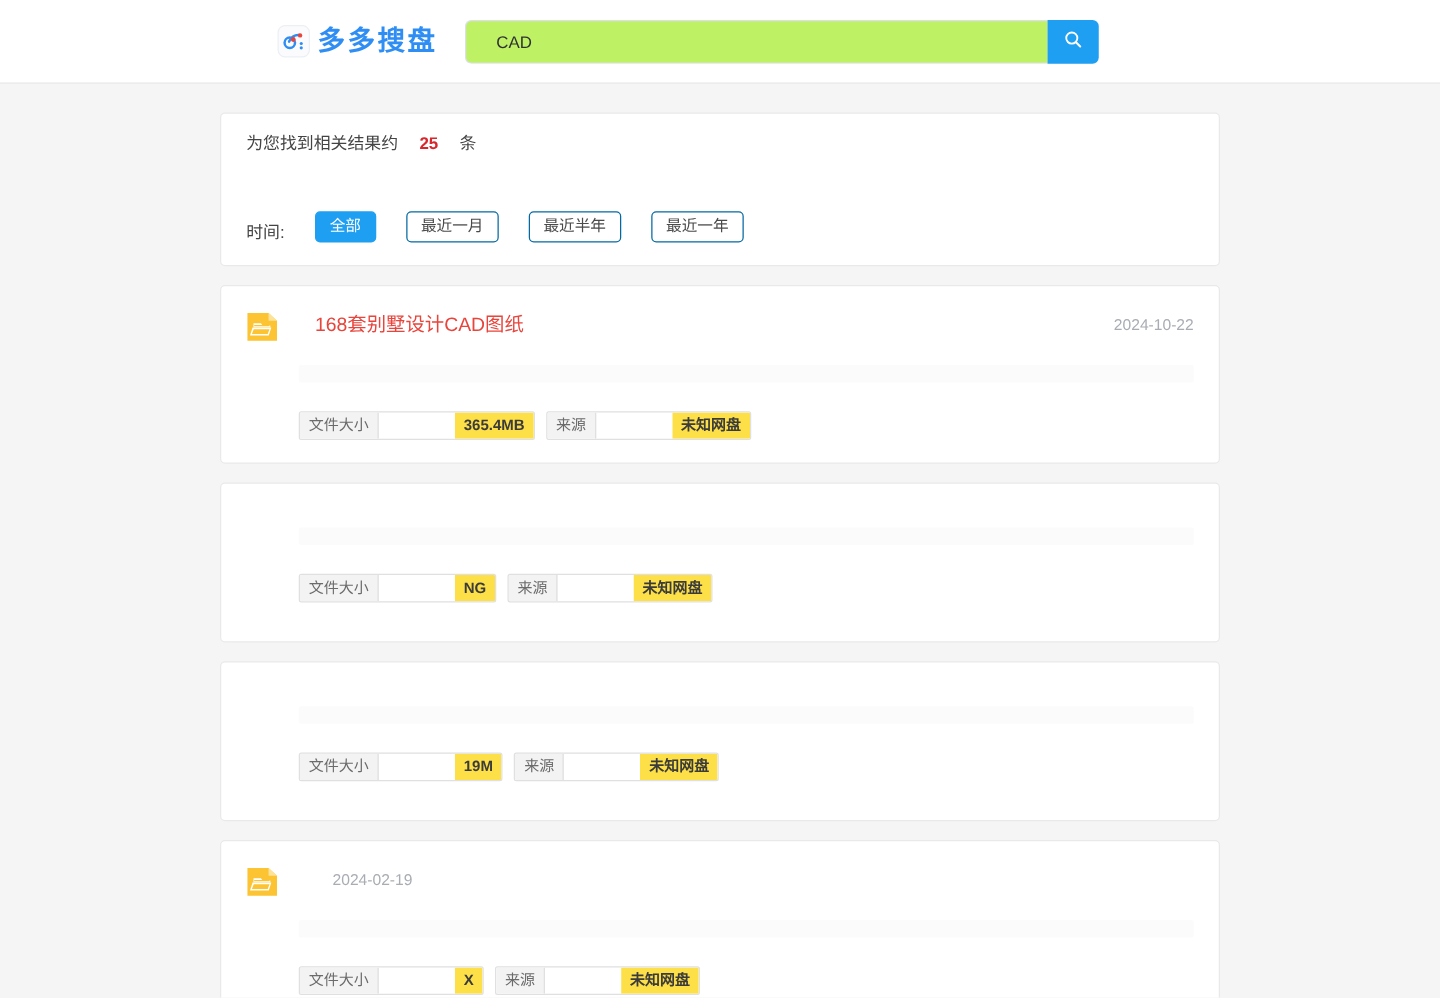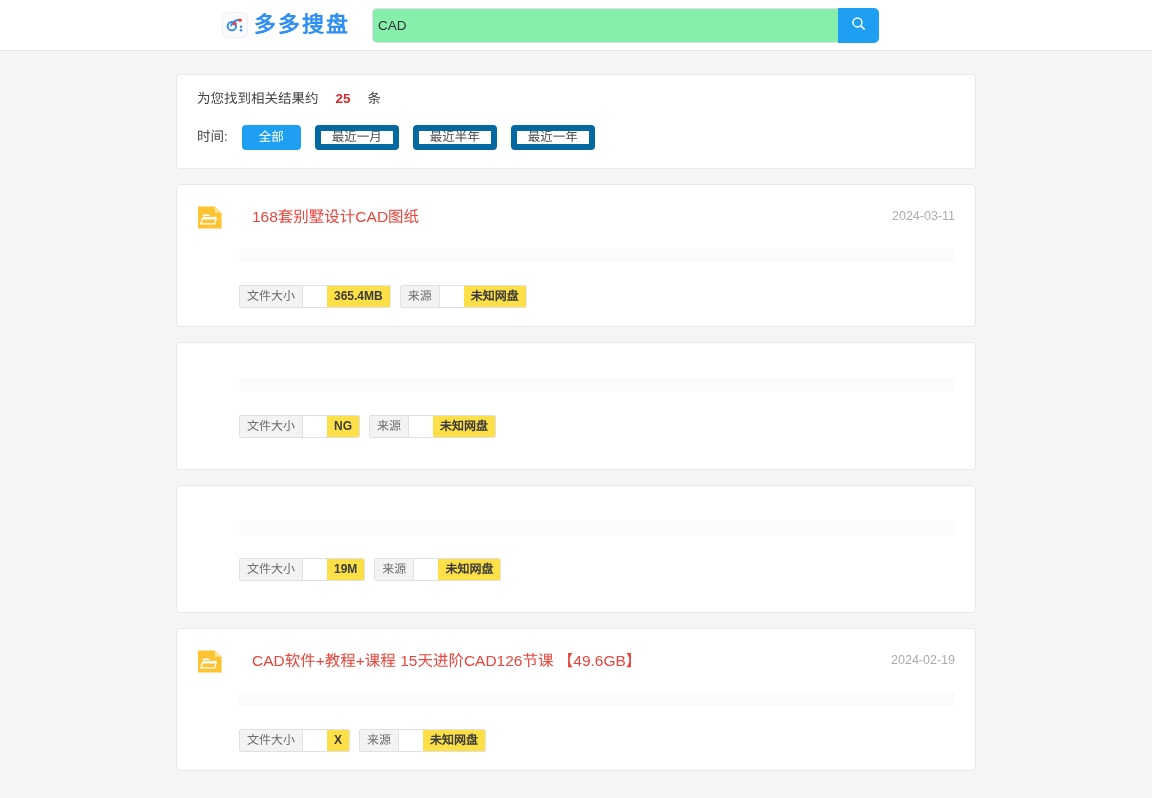--- a/index.html
+++ b/index.html
@@ -11,21 +11,21 @@
     height: 798px;
     overflow: hidden;
     background: #f5f5f5;
     font-family: "Liberation Sans", "DejaVu Sans", sans-serif;
     -webkit-font-smoothing: antialiased;
   }
 
   
   .header {
     position: relative;
-    height: 51px;
+    height: 67px;
     background: #ffffff;
     border-bottom: 1px solid #e6e6e6;
     display: flex;
     align-items: center;
   }
   .header-inner {
     display: flex;
     align-items: center;
     margin-left: 222px;
   }
@@ -59,25 +59,25 @@
     display: flex;
     align-items: stretch;
     height: 35px;
   }
   .search-input {
     width: 466px;
     height: 35px;
     border: 1px solid #dcdfe6;
     border-right: none;
     border-radius: 5px 0 0 5px;
-    padding: 0 5px;
+    padding: 0 24px;
     font-size: 13.5px;
     color: #303133;
     outline: none;
-    background: #86efac;
+    background: #bef264;
     font-family: "Liberation Sans", "DejaVu Sans", sans-serif;
   }
   .search-input::placeholder { color: #c0c4cc; }
   .search-btn {
     width: 41px;
     height: 35px;
     border: none;
     border-radius: 0 5px 5px 0;
     background: #1e9ff2;
     color: #ffffff;
@@ -115,44 +115,45 @@
     margin-bottom: 19px;
     white-space: nowrap;
   }
   .result-count .num {
     color: #d8262c;
     font-weight: 700;
     padding: 0 17px;
   }
   .filter-row {
     display: flex;
-    align-items: flex-start;
-    gap: 14px;
+    align-items: flex-end;
+    gap: 24px;
   }
   .filter-label {
     font-size: 13.5px;
     color: #444;
     white-space: nowrap;
     margin-right: 0;
   }
   .chip {
     min-width: 40px;
     height: 25px;
     padding: 0 11px;
     display: inline-flex;
     align-items: center;
     justify-content: center;
     font-size: 12.5px;
     color: #4a4a4a;
     background: #ffffff;
-    border: 6px solid #0369a1;
+    border: 1px solid #0369a1;
     border-radius: 4px;
     cursor: pointer;
     white-space: nowrap;
     line-height: 1;
+    margin-top: 28px;
   }
   .chip.active {
     background: #1e9ff2;
     border-color: #1e9ff2;
     color: #ffffff;
     font-weight: 400;
   }
 
   
   .result-card {
@@ -205,20 +206,21 @@
   }
   .tag {
     display: inline-flex;
     align-items: stretch;
     height: 23px;
     border: 1px solid #e0e0e0;
     border-radius: 2px;
     overflow: hidden;
     font-size: 12px;
     line-height: 21px;
+    gap: 37px;
   }
   .tag-key {
     background: #f3f3f3;
     color: #6b6b6b;
     padding: 0 7px;
     border-right: 1px solid #e0e0e0;
     white-space: nowrap;
   }
   .tag-val {
     background: #fde047;
@@ -286,21 +288,21 @@
           <svg width="27" height="27" viewBox="0 0 28 28" aria-hidden="true">
             <path d="M1 2.5 h17.5 L25.5 9 v16.5 h-24.5 z" fill="#fcc332"></path>
             <path d="M18.5 2.5 L25.5 9 h-7 z" fill="#fde39a"></path>
             <path d="M6 11 h6.2 l1.4 1.8 h6.4 v1.6 h-14 z" fill="#ffffff"></path>
             <path d="M5.2 14.6 h15.6 l-2.1 6.6 h-15.6 z" fill="#ffffff"></path>
             <path d="M6.6 12.4 h12.6 v1.0 h-12.6 z" fill="#fcc332"></path>
             <path d="M6.2 16.0 h13.1 l-1.5 4.0 h-13.1 z" fill="#fcc332"></path>
           </svg>
         </span>
         <div class="result-title">168套别墅设计CAD图纸</div>
-        <div class="result-date">2024-03-11</div>
+        <div class="result-date">2024-10-22</div>
       </div>
       <div class="result-desc"></div>
       <div class="tag-row">
         <span class="tag">
           <span class="tag-key">文件大小</span>
           <span class="tag-val">365.4MB</span>
         </span>
         <span class="tag">
           <span class="tag-key">来源</span>
           <span class="tag-val">未知网盘</span>
@@ -341,21 +343,20 @@
         <span class="folder-icon">
           <svg width="27" height="27" viewBox="0 0 28 28" aria-hidden="true">
             <path d="M1 2.5 h17.5 L25.5 9 v16.5 h-24.5 z" fill="#fcc332"></path>
             <path d="M18.5 2.5 L25.5 9 h-7 z" fill="#fde39a"></path>
             <path d="M6 11 h6.2 l1.4 1.8 h6.4 v1.6 h-14 z" fill="#ffffff"></path>
             <path d="M5.2 14.6 h15.6 l-2.1 6.6 h-15.6 z" fill="#ffffff"></path>
             <path d="M6.6 12.4 h12.6 v1.0 h-12.6 z" fill="#fcc332"></path>
             <path d="M6.2 16.0 h13.1 l-1.5 4.0 h-13.1 z" fill="#fcc332"></path>
           </svg>
         </span>
-        <div class="result-title">CAD软件+教程+课程 15天进阶CAD126节课 【49.6GB】</div>
         <div class="result-date">2024-02-19</div>
       </div>
       <div class="result-desc"></div>
       <div class="tag-row">
         <span class="tag">
           <span class="tag-key">文件大小</span>
           <span class="tag-val">X</span>
         </span>
         <span class="tag">
           <span class="tag-key">来源</span>

